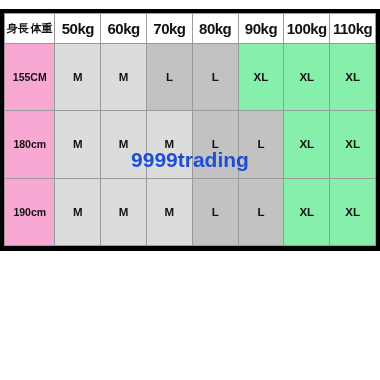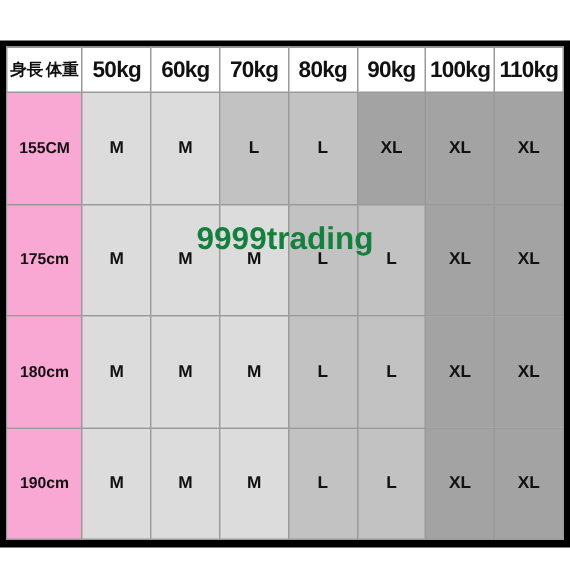--- a/index.html
+++ b/index.html
@@ -8,23 +8,23 @@
     width: 380px;
     height: 380px;
     background: #ffffff;
     font-family: "Liberation Sans", sans-serif;
     overflow: hidden;
   }
 
   #chart-frame {
     position: absolute;
     left: 0;
-    top: 27px;
+    top: 9px;
     width: 380px;
-    height: 338px;
+    height: 242px;
     background: #000000;
     box-sizing: border-box;
     padding: 4px 4px 5px 4px;
   }
 
   #size-table {
     width: 100%;
     height: 100%;
     border-collapse: collapse;
     table-layout: fixed;
@@ -84,32 +84,32 @@
 
   td.size-cell {
     font-size: 11.5px;
     font-weight: bold;
     color: #1c1c1c;
   }
 
   
   td.shade-m  { background: #dcdcdc; }
   td.shade-l  { background: #c2c2c2; }
-  td.shade-xl { background: #a3a3a3; margin-left: 20px; }
+  td.shade-xl { background: #86efac; margin-left: 20px; }
 
   
   #watermark {
     position: absolute;
     left: 0;
     top: 148px;
     width: 380px;
     text-align: center;
     font-size: 21px;
     font-weight: bold;
-    color: #15803d;
+    color: #1d4ed8;
     letter-spacing: 0px;
     pointer-events: none;
     z-index: 5;
     font-family: "Liberation Sans", sans-serif;
   }
 </style>
 </head>
 <body>
 
 <div id="chart-frame">
@@ -146,30 +146,20 @@
           <td class="row-head">155CM</td>
           <td class="size-cell shade-m">M</td>
           <td class="size-cell shade-m">M</td>
           <td class="size-cell shade-l">L</td>
           <td class="size-cell shade-l">L</td>
           <td class="size-cell shade-xl">XL</td>
           <td class="size-cell shade-xl">XL</td>
           <td class="size-cell shade-xl">XL</td>
         </tr>
         <tr>
-          <td class="row-head">175cm</td>
-          <td class="size-cell shade-m">M</td>
-          <td class="size-cell shade-m">M</td>
-          <td class="size-cell shade-m">M</td>
-          <td class="size-cell shade-l">L</td>
-          <td class="size-cell shade-l">L</td>
-          <td class="size-cell shade-xl">XL</td>
-          <td class="size-cell shade-xl">XL</td>
-        </tr>
-        <tr>
           <td class="row-head">180cm</td>
           <td class="size-cell shade-m">M</td>
           <td class="size-cell shade-m">M</td>
           <td class="size-cell shade-m">M</td>
           <td class="size-cell shade-l">L</td>
           <td class="size-cell shade-l">L</td>
           <td class="size-cell shade-xl">XL</td>
           <td class="size-cell shade-xl">XL</td>
         </tr>
         <tr>

